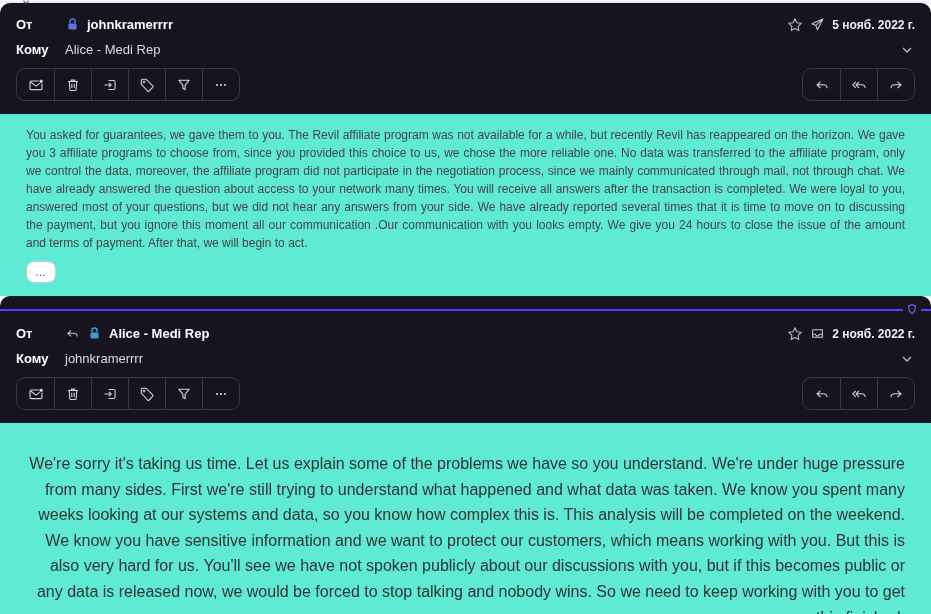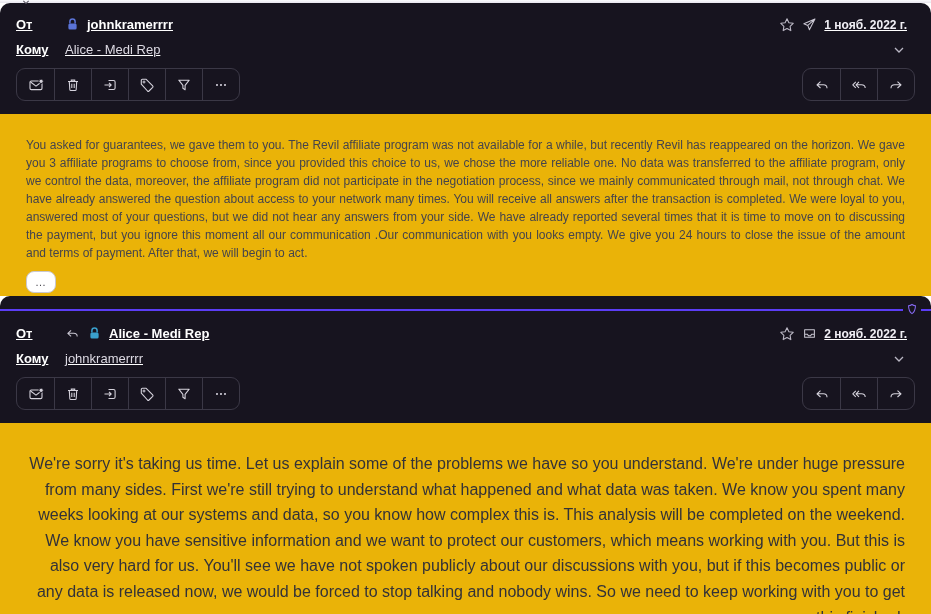--- a/index.html
+++ b/index.html
@@ -11,21 +11,21 @@
   }
   
   .top-edge { height:3px; background:linear-gradient(#fbfbfd,#e8e6ee); position:relative; }
   .top-edge svg { position:absolute; left:20px; top:-4px; color:#55525e; }
 
   
   .msg-dark {
     background:#17141f; color:#ffffff;
     border-radius:10px 10px 0 0;
   }
-  .eh { padding:9px 24px 0 16px;text-decoration:underline; }
+  .eh { padding:9px 16px 0 16px; }
   .hrow { display:flex; align-items:center; height:25px; gap:7px; font-size:13px; }
   .hlabel { width:42px; flex:0 0 42px; font-weight:bold; color:#ffffff; }
   .sender { font-weight:bold; color:#ffffff; white-space:nowrap; }
   .addr { color:#8574e4; text-decoration:none; white-space:nowrap; font-size:13px; }
   .recipient { color:#dddae3; }
   .spacer { flex:1 1 auto; }
   .hdate { font-weight:bold; font-size:12px; color:#f1eff5; white-space:nowrap; }
   .icon-btn { display:inline-flex; align-items:center; justify-content:center;
               background:none; border:none; color:#bab7c4; cursor:pointer; padding:0; }
   .status-ic { display:inline-flex; color:#cac7d3; }
@@ -34,21 +34,21 @@
   .lock-teal { color:#3aa0cc; }
 
   
   .tbar { display:flex; justify-content:space-between; padding:6px 16px 13px 16px; }
   .btn-group { display:flex; border:1px solid #3b3846; border-radius:9px; overflow:hidden; }
   .tb-btn { width:37px; height:31px; display:flex; align-items:center; justify-content:center;
             background:none; border:none; border-left:1px solid #3b3846; color:#d5d2dc; cursor:pointer; }
   .tb-btn:first-child { border-left:none; }
 
   
-  .msg-body { background:#eab308; padding:22px 26px 0 26px; overflow:hidden; }
+  .msg-body { background:#5eead4; padding:12px 26px 0 26px; overflow:hidden; }
   .body1 { height:182px; }
   .body1 .body-text { color:#45444c; font-size:12px; line-height:1.5; text-align:justify; }
   .body2 { height:201px; padding-top:28px; }
   .body2 .body-text { color:#333238; font-size:16px; line-height:1.6; text-align:right; }
   .expand-btn { margin-top:9px; min-width:30px; height:22px; padding:0 8px;
                 background:#ffffff; border:1px solid #c9c7cf; border-radius:8px;
                 color:#4a4952; font-size:11px; line-height:1; letter-spacing:1px; cursor:pointer; }
   .body2 .expand-btn { margin-top:24px; }
 
   
@@ -85,21 +85,21 @@
         <button class="icon-btn">
           <svg width="16" height="16" viewBox="0 0 16 16">
               <path d="M8 1.8 L9.9 5.7 14.2 6.3 11.1 9.3 11.8 13.6 8 11.55 4.2 13.6 4.9 9.3 1.8 6.3 6.1 5.7 Z" fill="none" stroke="currentColor" stroke-width="1.1" stroke-linejoin="round"></path>
             </svg>
         </button>
         <span class="status-ic">
           <svg width="15" height="15" viewBox="0 0 16 16">
               <path d="M13.8 2.2 L2 7.3 L6.2 9 L7.9 13.6 L13.8 2.2 Z M6.2 9 L13.4 2.6" fill="none" stroke="currentColor" stroke-width="1.1" stroke-linejoin="round"></path>
             </svg>
         </span>
-        <span class="hdate">1 нояб. 2022 г.</span>
+        <span class="hdate">5 нояб. 2022 г.</span>
       </div>
       <div class="hrow">
         <span class="hlabel">Кому</span>
         <span class="recipient">Alice - Medi Rep</span>
         <span class="spacer"></span>
         <button class="icon-btn">
           <svg width="16" height="16" viewBox="0 0 16 16">
               <path d="M4 6 L8 10 L12 6" fill="none" stroke="currentColor" stroke-width="1.3"></path>
             </svg>
         </button>

